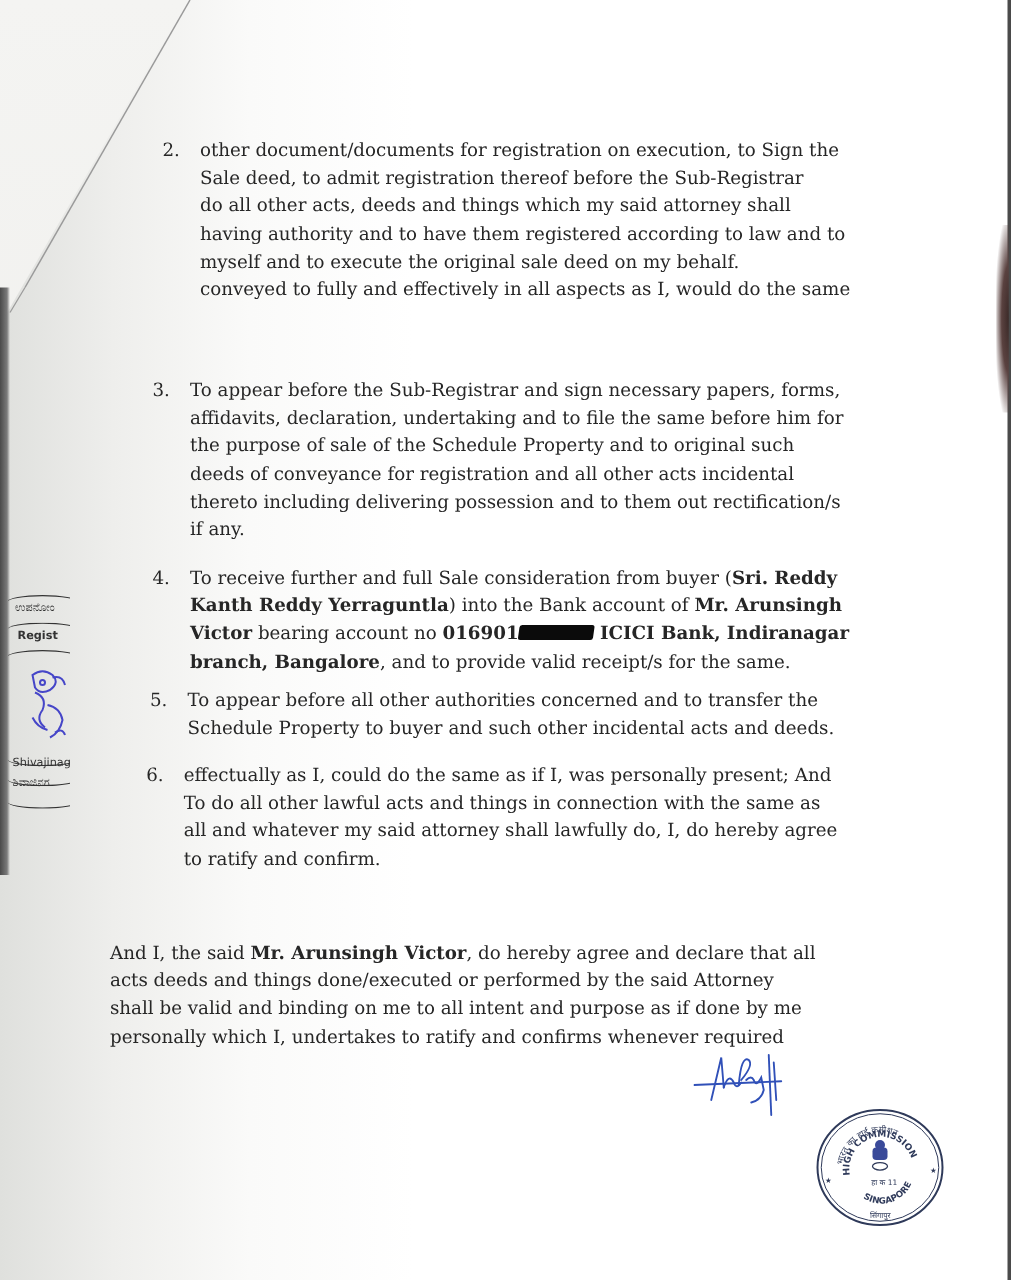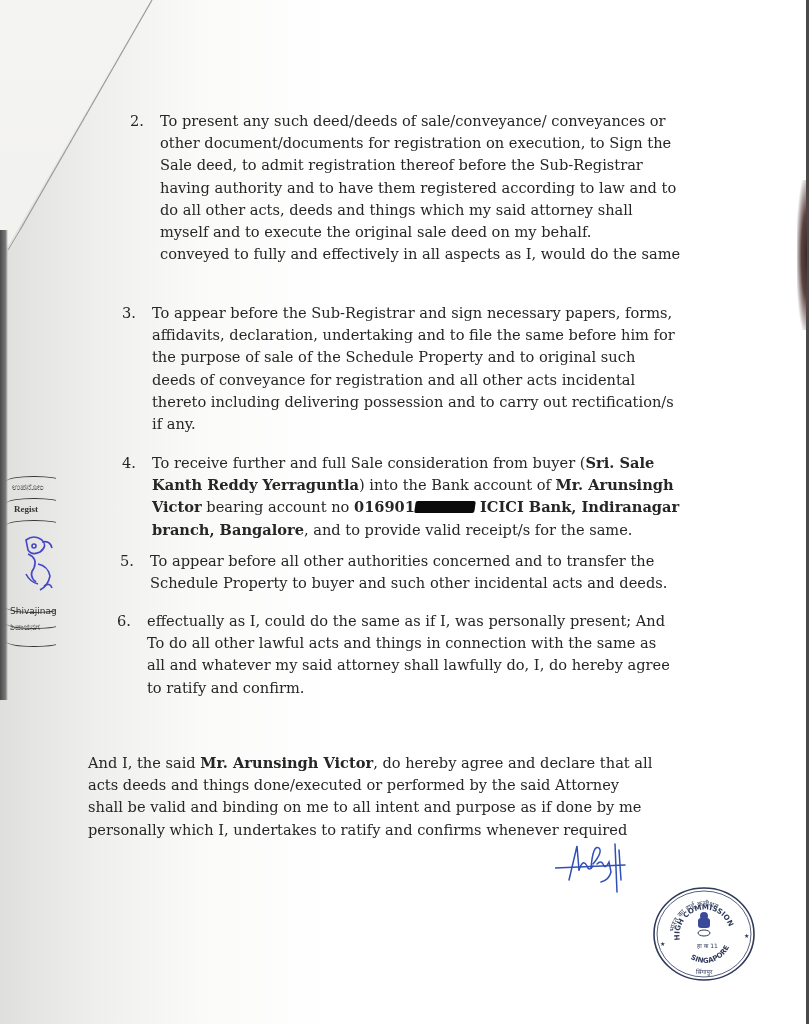--- a/index.html
+++ b/index.html
@@ -72,46 +72,45 @@
   </svg>
   <div class="left-strip"></div>
   <div class="right-border"></div>
   <div class="right-shadow"></div>
 
   <div class="doc-text">
 
     <div class="item" style="left:130px; top:110px; width:630px;">
       <span class="num">2.</span>
       <div class="body" style="width:598px;">
-        <p>To present any such deed/deeds of sale/conveyance/ conveyances or</p>
         <p>other document/documents for registration on execution, to Sign the</p>
         <p>Sale deed, to admit registration thereof before the Sub-Registrar</p>
+        <p>do all other acts, deeds and things which my said attorney shall</p>
         <p>having authority and to have them registered according to law and to</p>
-        <p>do all other acts, deeds and things which my said attorney shall</p>
         <p>myself and to execute the original sale deed on my behalf.</p>
         <p>conveyed to fully and effectively in all aspects as I, would do the same</p>
       </div>
     </div>
 
     <div class="item" style="left:122px; top:302px; width:630px;">
       <span class="num">3.</span>
       <div class="body" style="width:595px;">
         <p>To appear before the Sub-Registrar and sign necessary papers, forms,</p>
         <p>affidavits, declaration, undertaking and to file the same before him for</p>
         <p>the purpose of sale of the Schedule Property and to original such</p>
         <p>deeds of conveyance for registration and all other acts incidental</p>
-        <p>thereto including delivering possession and to carry out rectification/s</p>
+        <p>thereto including delivering possession and to them out rectification/s</p>
         <p>if any.</p>
       </div>
     </div>
 
     <div class="item" style="left:122px; top:452px; width:630px;">
       <span class="num">4.</span>
       <div class="body" style="width:592px;">
-        <p><span>To receive further and full Sale consideration from buyer (</span><b>Sri. Sale</b></p>
+        <p><span>To receive further and full Sale consideration from buyer (</span><b>Sri. Reddy</b></p>
         <p><b>Kanth Reddy Yerraguntla</b><span>) into the Bank account of </span><b>Mr. Arunsingh</b></p>
         <p><b>Victor</b><span> bearing account no </span><b>016901</b><span class="redact"></span><b> ICICI Bank, Indiranagar</b></p>
         <p><b>branch, Bangalore</b><span>, and to provide valid receipt/s for the same.</span></p>
       </div>
     </div>
 
     <div class="item" style="left:120px; top:550px; width:630px;">
       <span class="num">5.</span>
       <div class="body" style="width:598px;">
         <p>To appear before all other authorities concerned and to transfer the</p>
@@ -134,21 +133,21 @@
       <div>acts deeds and things done/executed or performed by the said Attorney</div>
       <div>shall be valid and binding on me to all intent and purpose as if done by me</div>
       <div>personally which I, undertakes to ratify and confirms whenever required</div>
     </div>
   </div>
 
   <div class="left-stamp">
     <div class="arc" style="top:8px;"></div>
     <span class="txt" style="left:6px; top:14px;">ಉಪನೋಂ</span>
     <div class="arc" style="top:30px;"></div>
-    <span class="txt" style="left:8px; top:36px; font-weight:bold;font-family:Liberation Serif, serif;">Regist</span>
+    <span class="txt" style="left:8px; top:36px; font-weight:bold;">Regist</span>
     <div class="arc" style="top:52px;"></div>
     <svg style="position:absolute; left:14px; top:66px;" width="36" height="62">
       <g fill="none" stroke="#4646c8" stroke-width="1.6">
         <path d="M6 6 q8 -6 16 0 q6 6 -2 12 q-8 4 -12 -2 z"></path>
         <path d="M22 8 q8 -2 10 6"></path>
         <path d="M8 20 q10 4 6 14 q-6 8 2 14"></path>
         <path d="M18 30 q10 2 12 12 q-2 10 -10 14"></path>
         <path d="M6 40 q4 8 12 10"></path>
         <circle cx="14" cy="12" r="2"></circle>
         <path d="M24 52 q6 -4 8 2"></path>

